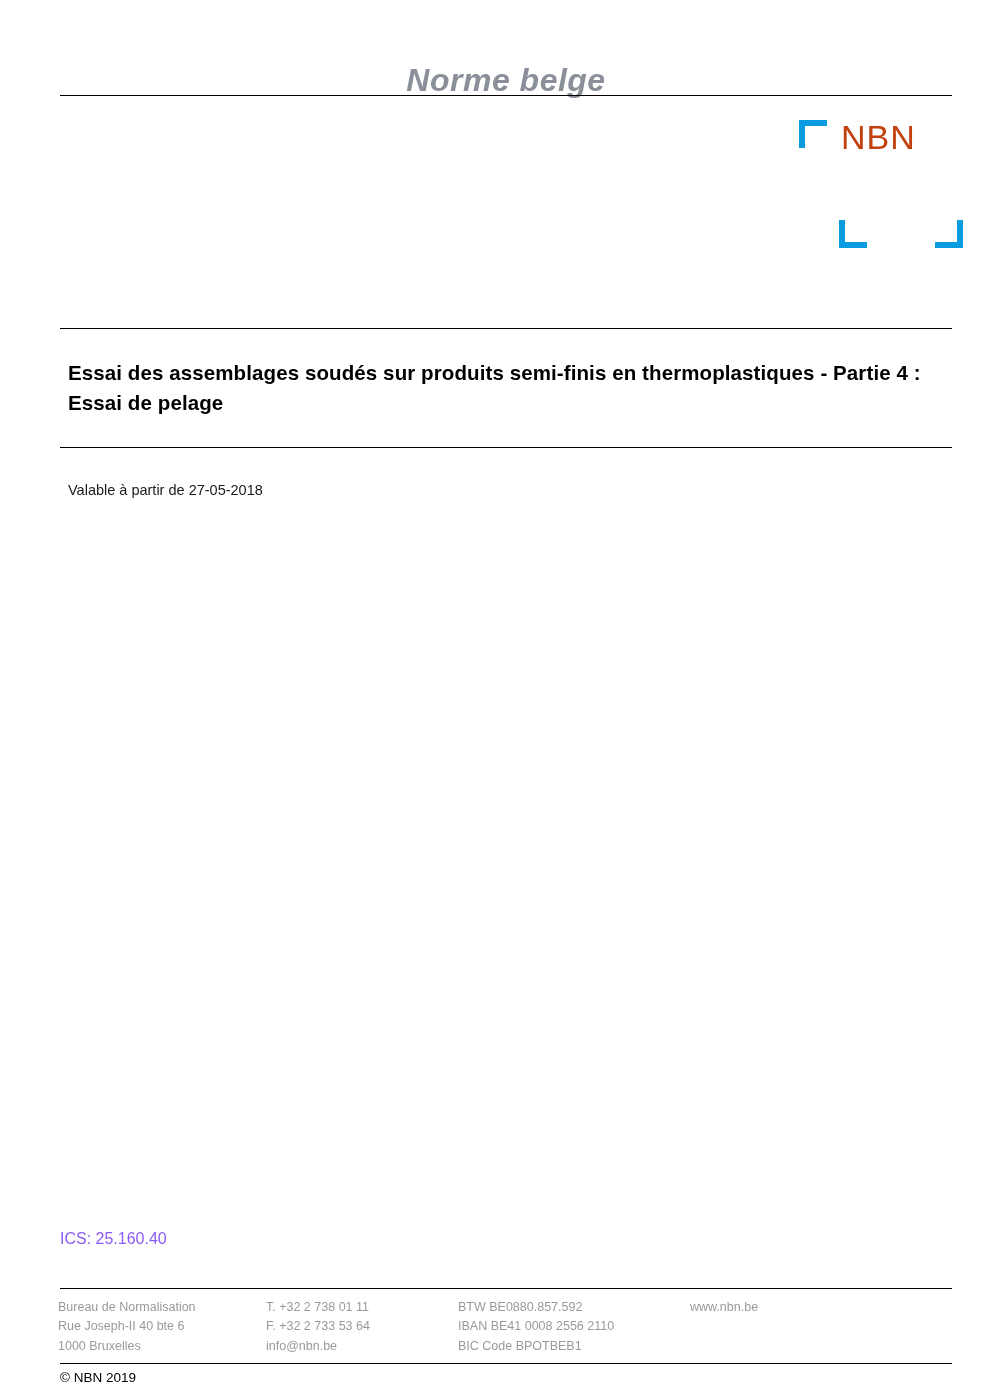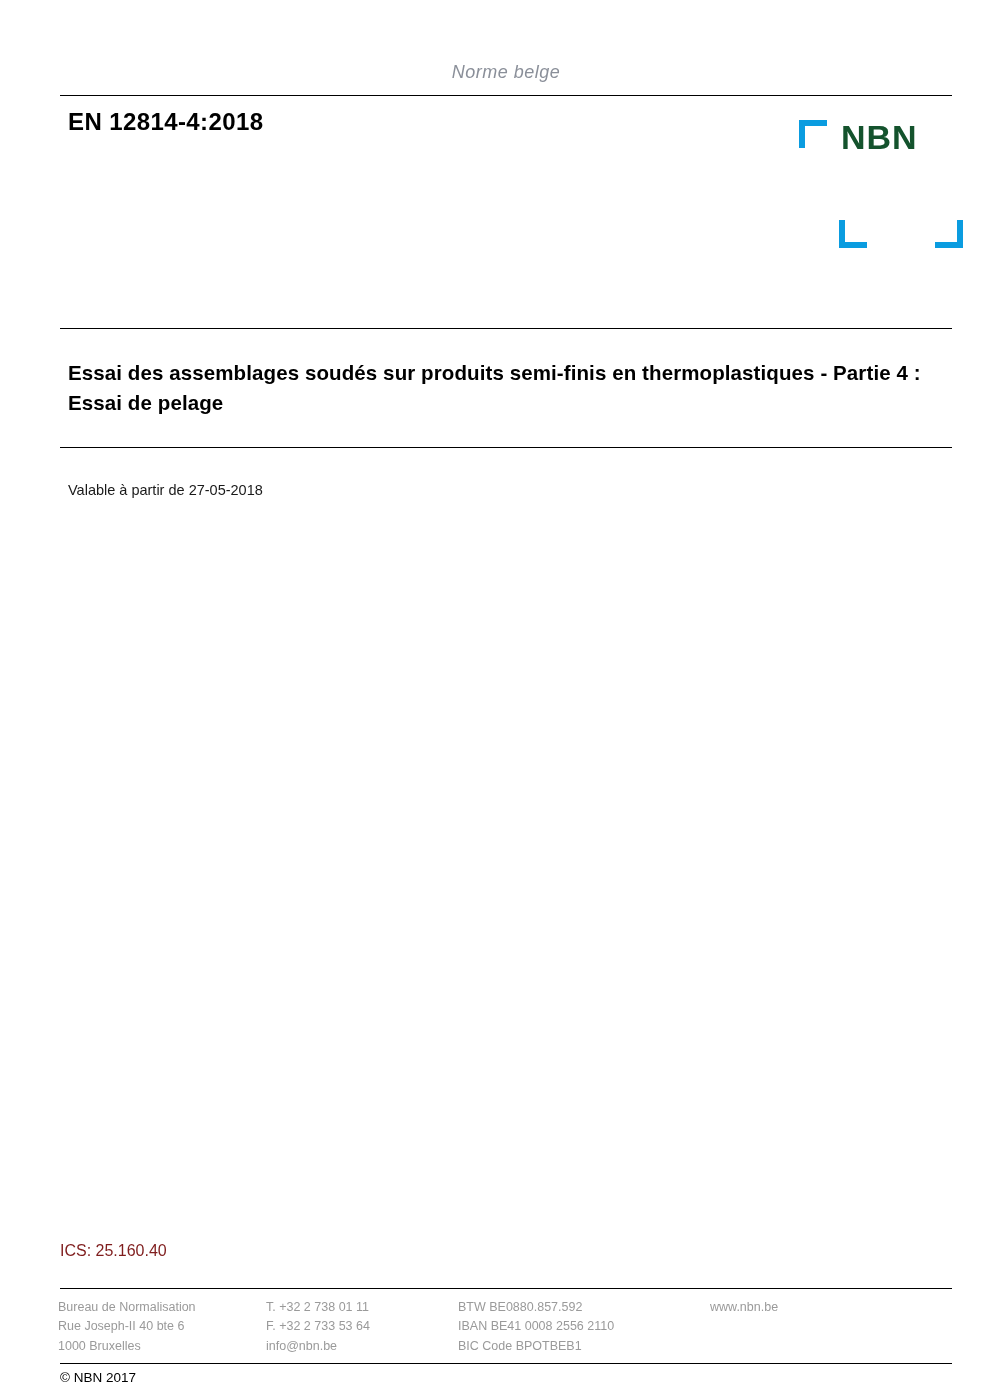--- a/index.html
+++ b/index.html
@@ -27,22 +27,22 @@
     height: 1393px;
   }
 
   
   .header-title {
     position: absolute;
     left: 0;
     top: 62px;
     width: 892px;
     text-align: center;
-    font-size: 18px;
-    font-weight: normal;
+    font-size: 32px;
+    font-weight: bold;
     font-style: italic;
     color: #8a8f99;
     letter-spacing: 0.5px;
   }
   .rule {
     position: absolute;
     left: 0;
     width: 892px;
     height: 0;
     border-top: 1.6px solid #000;
@@ -80,22 +80,22 @@
     left: 735px;
     top: 110px;
     width: 160px;
     height: 150px;
   }
   .logo-text {
     position: absolute;
     left: 46px;
     top: 8px;
     font-size: 34px;
-    font-weight: bold;
-    color: #14532d;
+    font-weight: normal;
+    color: #c2410c;
     letter-spacing: 1px;
   }
   .corner {
     position: absolute;
     width: 22px;
     height: 22px;
   }
   .corner-tl {
     left: 4px; top: 10px;
     border-left: 6px solid #0a9ce0;
@@ -136,62 +136,60 @@
     color: #1a1a1a;
     margin-bottom: 26px;
   }
 
   
   .ics {
     position: absolute;
     left: 0px;
     top: 1230px;
     font-size: 16px;
-    color: #7f1d1d;
-    margin-top: 12px;
+    color: #8b5cf6;
   }
 
   
   .footer {
     position: absolute;
     left: 58px;
     top: 1298px;
     width: 834px;
     font-size: 12.5px;
     color: #9a9a9a;
     line-height: 1.55;
   }
   .footer-cols {
     display: flex;
   }
   .fcol-1 { width: 208px; }
   .fcol-2 { width: 192px; }
   .fcol-3 { width: 232px; }
-  .fcol-4 { width: 180px; margin-left: 20px; }
+  .fcol-4 { width: 180px; }
 
   
   .copyright {
     position: absolute;
     left: 0px;
     top: 1370px;
     font-size: 13.5px;
     color: #000;
   }
 </style>
 </head>
 <body>
 
 <div class="page">
   <div class="content">
 
     <div class="header-title">Norme belge</div>
     <div class="rule rule-top"></div>
 
     <div class="std-block">
-      <div class="std-line">EN 12814-4:2018</div>
     </div>
 
     <div class="logo">
       <span class="corner corner-tl"></span>
       <span class="logo-text">NBN</span>
       <span class="corner corner-bl"></span>
       <span class="corner corner-br"></span>
     </div>
 
     <div class="rule rule-mid"></div>
@@ -202,21 +200,21 @@
 
     <div class="info-block">
       <div class="info-line">Valable à partir de 27-05-2018</div>
     </div>
 
     <div class="ics">ICS: 25.160.40</div>
 
     <div class="rule-thin rule-footer"></div>
     <div class="rule-thin rule-copyright"></div>
 
-    <div class="copyright">© NBN 2017</div>
+    <div class="copyright">© NBN 2019</div>
   </div>
 
   <div class="footer">
     <div class="footer-cols">
       <div class="fcol-1">
         <div>Bureau de Normalisation</div>
         <div>Rue Joseph-II 40 bte 6</div>
         <div>1000 Bruxelles</div>
       </div>
       <div class="fcol-2">

